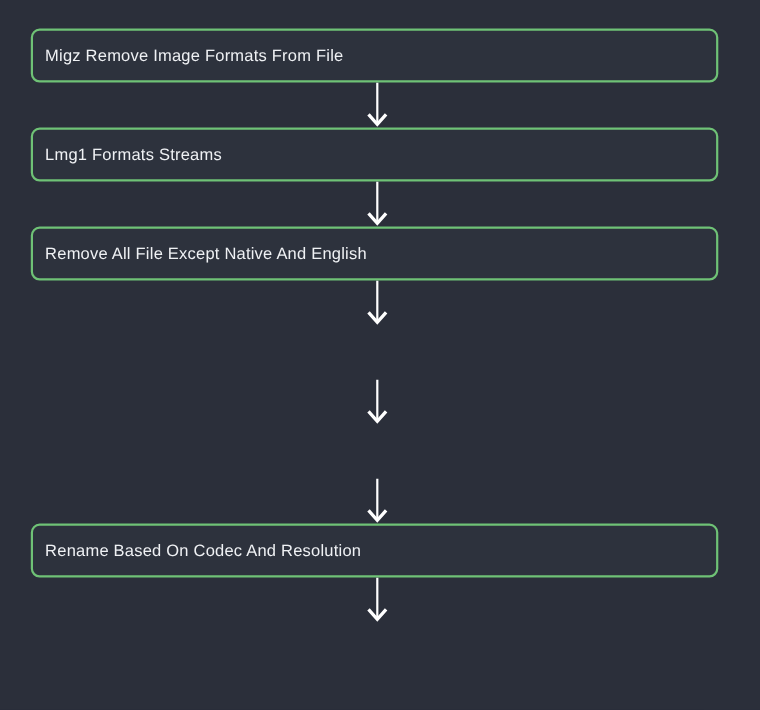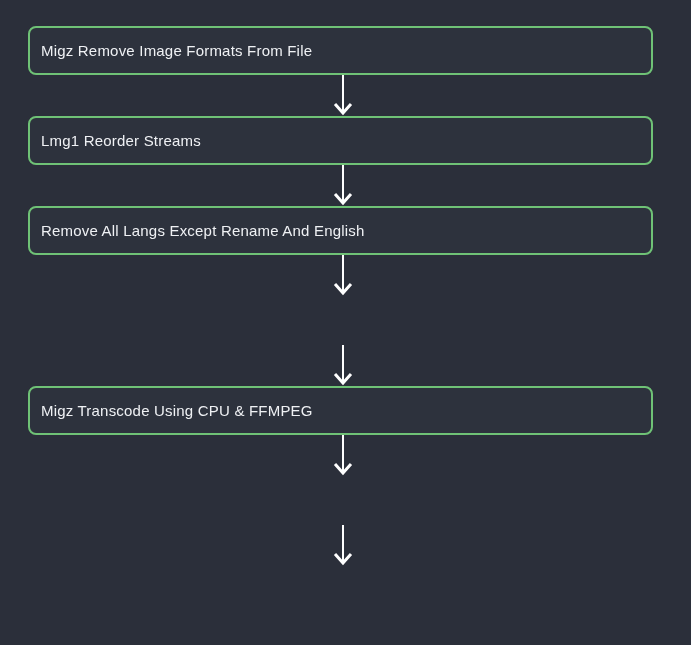--- a/index.html
+++ b/index.html
@@ -62,52 +62,52 @@
   <div class="node" style="top:26px">
     <span class="node-label">Migz Remove Image Formats From File</span>
   </div>
 
   <svg class="arrow" style="top:75px" viewBox="0 0 26 41">
     <line x1="13" y1="0" x2="13" y2="36"></line>
     <polyline points="5,29 13,38 21,29"></polyline>
   </svg>
 
   <div class="node" style="top:116px">
-    <span class="node-label">Lmg1 Reorder Streams</span>
+    <span class="node-label">Lmg1 Formats Streams</span>
   </div>
 
   <svg class="arrow" style="top:165px" viewBox="0 0 26 41">
     <line x1="13" y1="0" x2="13" y2="36"></line>
     <polyline points="5,29 13,38 21,29"></polyline>
   </svg>
 
   <div class="node" style="top:206px">
-    <span class="node-label">Remove All Langs Except Rename And English</span>
+    <span class="node-label">Remove All File Except Native And English</span>
   </div>
 
   <svg class="arrow" style="top:255px" viewBox="0 0 26 41">
     <line x1="13" y1="0" x2="13" y2="36"></line>
     <polyline points="5,29 13,38 21,29"></polyline>
   </svg>
 
 
   <svg class="arrow" style="top:345px" viewBox="0 0 26 41">
     <line x1="13" y1="0" x2="13" y2="36"></line>
     <polyline points="5,29 13,38 21,29"></polyline>
   </svg>
 
-  <div class="node" style="top:386px">
-    <span class="node-label">Migz Transcode Using CPU &amp; FFMPEG</span>
-  </div>
 
   <svg class="arrow" style="top:435px" viewBox="0 0 26 41">
     <line x1="13" y1="0" x2="13" y2="36"></line>
     <polyline points="5,29 13,38 21,29"></polyline>
   </svg>
 
+  <div class="node" style="top:476px">
+    <span class="node-label">Rename Based On Codec And Resolution</span>
+  </div>
 
   <svg class="arrow" style="top:525px" viewBox="0 0 26 41">
     <line x1="13" y1="0" x2="13" y2="36"></line>
     <polyline points="5,29 13,38 21,29"></polyline>
   </svg>
 
 
 </div>
 
 </body></html>

